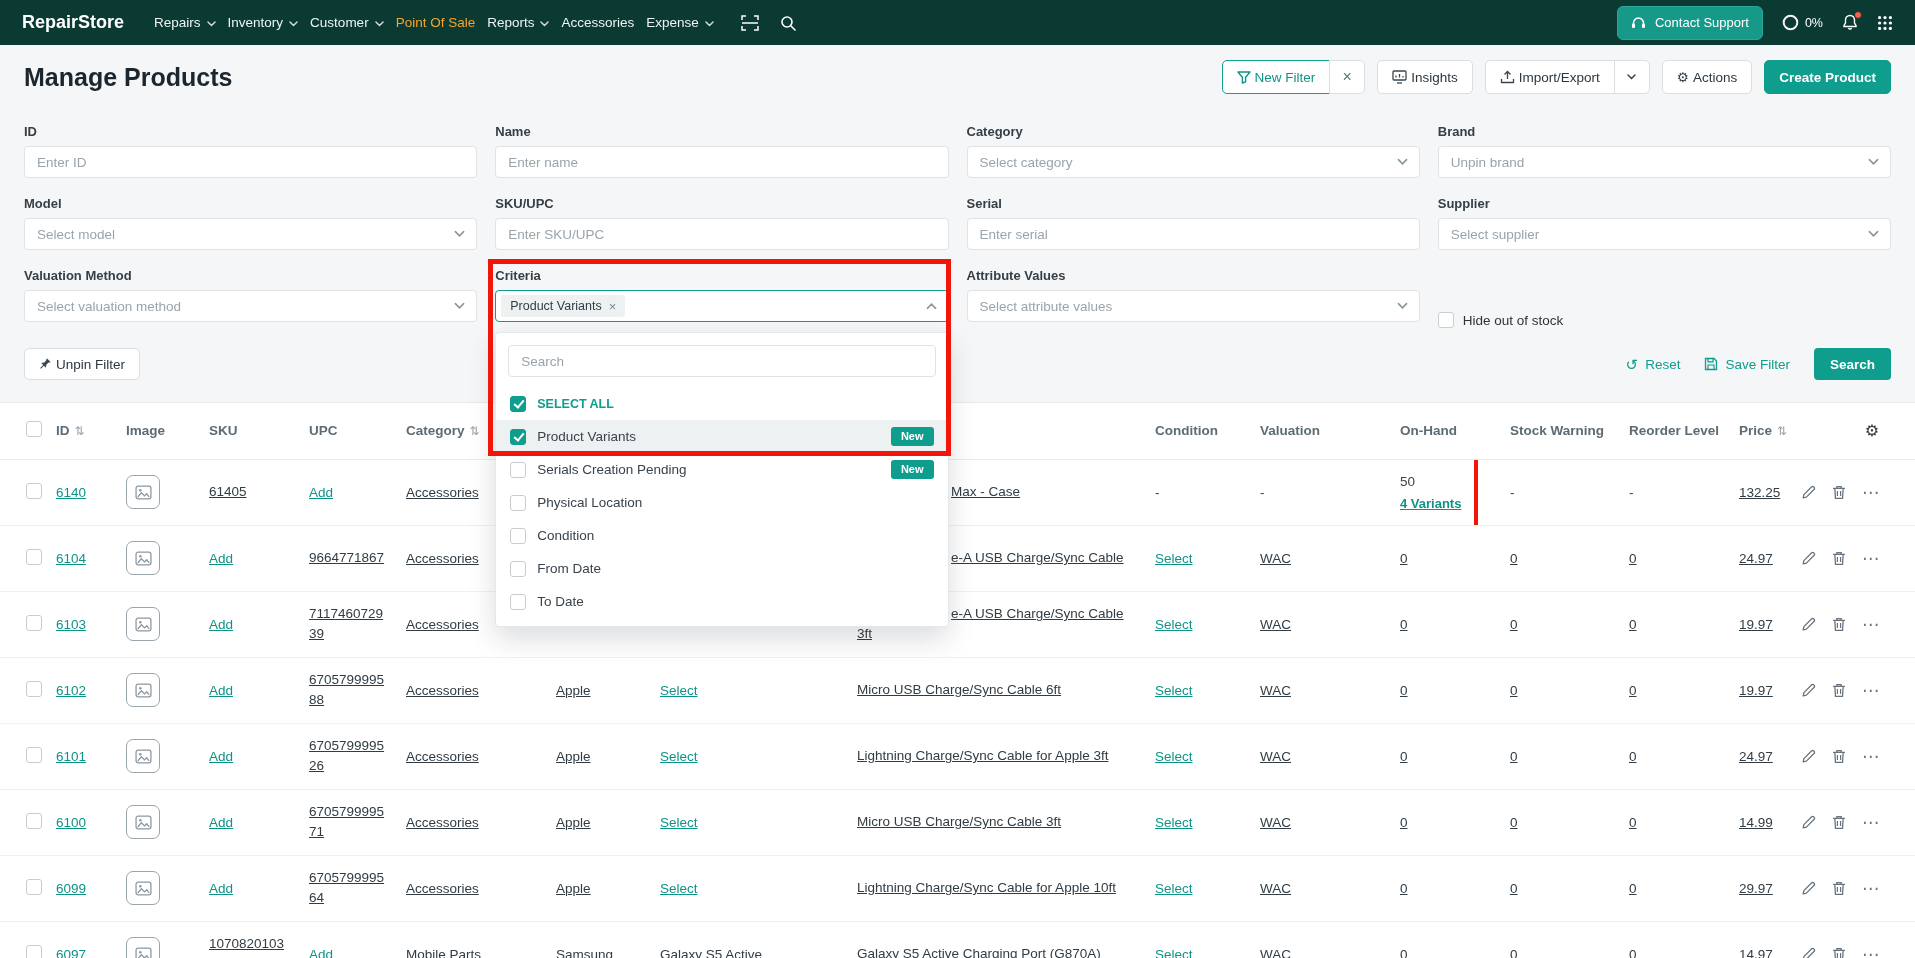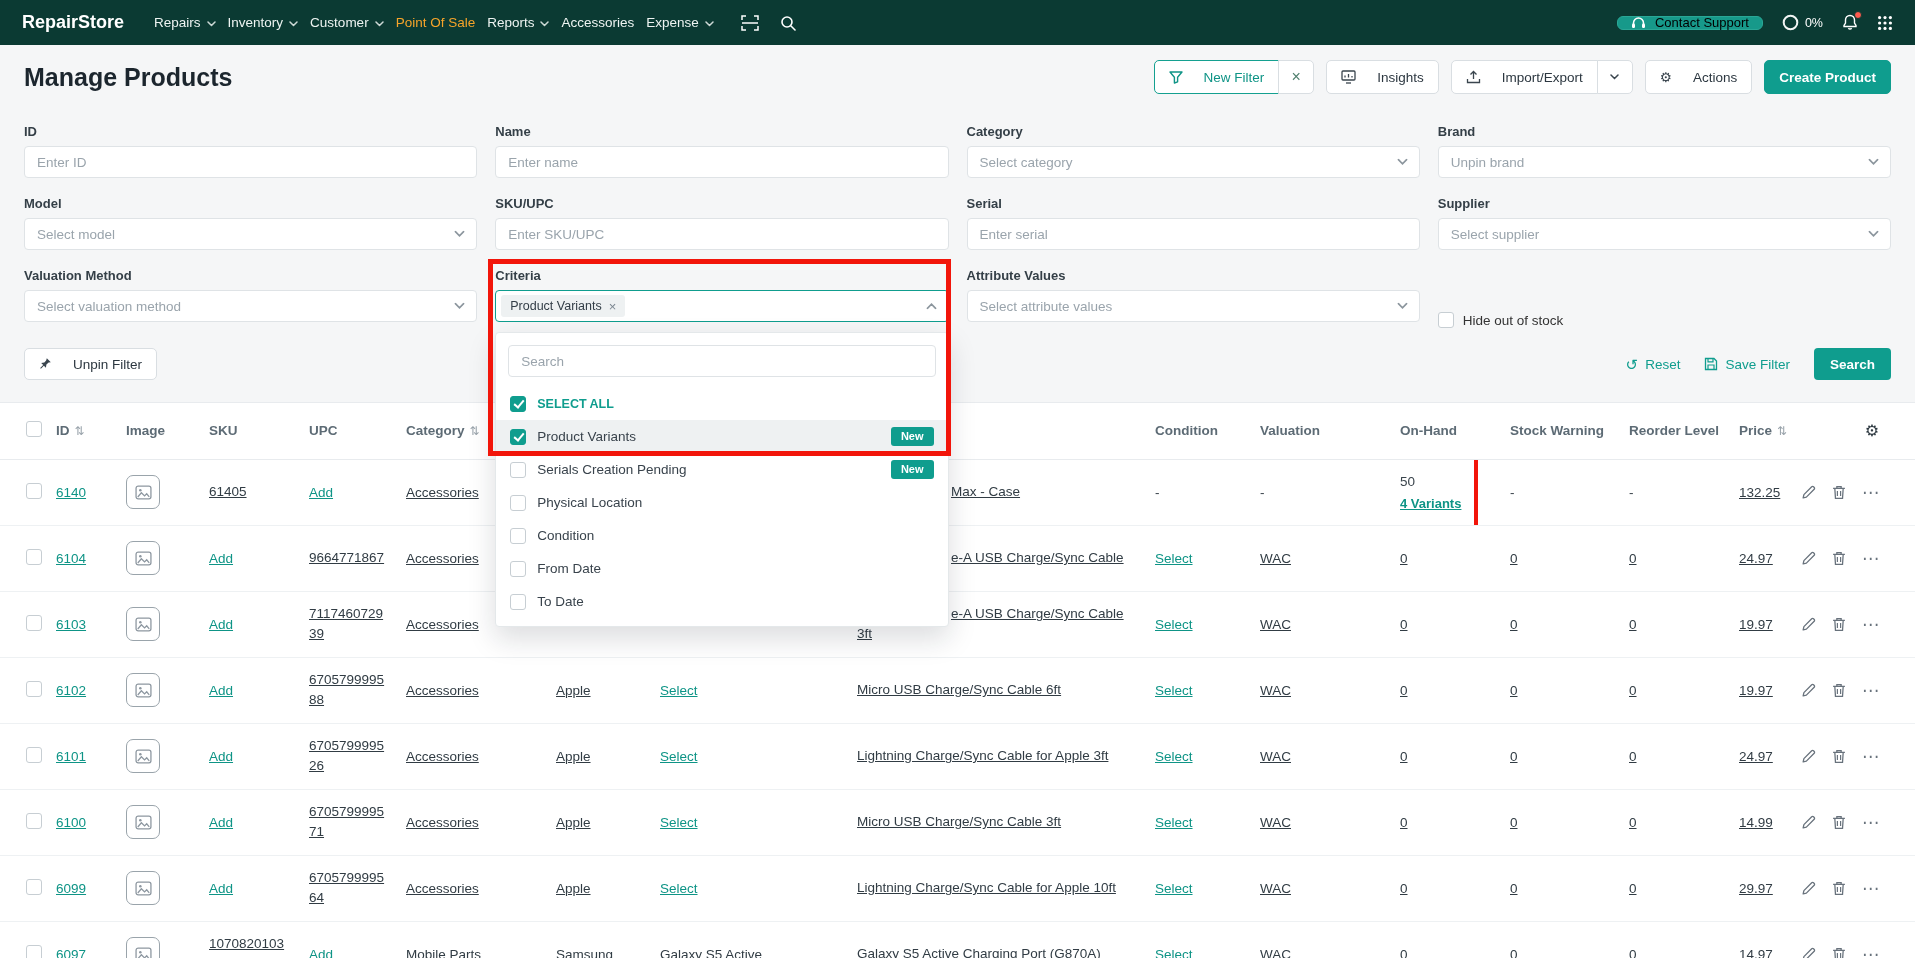--- a/index.html
+++ b/index.html
@@ -10,30 +10,30 @@
   
   .navbar{height:45px;background:#0b3a33;display:flex;align-items:center;padding:0 22px;color:#fff}
   .brand{font-size:18px;font-weight:700;margin-right:30px;white-space:nowrap}
   #nav-items{display:flex;align-items:center;gap:12px}
   .nav-item{display:flex;align-items:center;gap:6px;font-size:13.5px;color:#eef4f2;cursor:pointer;white-space:nowrap}
   .nav-item.active{color:#f6a42a}
   .nav-item .caret{display:flex;opacity:.85;margin-top:2px}
   .nav-tools{display:flex;align-items:center;gap:21px;margin-left:27px}
   .ticon{display:flex;cursor:pointer}
   .nav-right{margin-left:auto;display:flex;align-items:center;gap:19px}
-  .support-btn{display:flex;align-items:center;gap:9px;background:#17998a;border:1px solid #2aa796;border-radius:6px;height:14px;padding:0 13px;font-size:13px;color:#000000;cursor:pointer;font-family:inherit}
+  .support-btn{display:flex;align-items:center;gap:9px;background:#17998a;border:1px solid #2aa796;border-radius:6px;height:34px;padding:0 13px;font-size:13px;color:#ffffff;cursor:pointer;font-family:inherit}
   .progress{display:flex;align-items:center;gap:6px;font-size:12.5px;cursor:pointer}
   .bell-wrap{position:relative;display:flex;cursor:pointer}
   .bell-dot{position:absolute;top:-3px;right:-4px;width:8px;height:8px;background:#ff5a4e;border-radius:50%;border:1.5px solid #0b3a33}
 
   
   .page-header{display:flex;align-items:center;justify-content:space-between;padding:15px 24px 14px}
   .page-title{font-size:25px;font-weight:700;color:#1c262e}
   .hdr-actions{display:flex;align-items:center;gap:12px}
-  .btn{display:inline-flex;align-items:center;gap:21px;height:34px;padding:0 14px;background:#fff;border:1px solid #d9dee2;border-radius:5px;font-size:13.5px;color:#2c3740;cursor:pointer;font-family:inherit;white-space:nowrap}
+  .btn{display:inline-flex;align-items:center;gap:4px;height:34px;padding:0 14px;background:#fff;border:1px solid #d9dee2;border-radius:5px;font-size:13.5px;color:#2c3740;cursor:pointer;font-family:inherit;white-space:nowrap}
   .bicon{display:flex;color:#3a454e}
   .btn-teal-outline{border-color:#14a090;color:#0f9486}
   .btn-teal-outline .bicon{color:#0f9486}
   .btn-x{width:36px;justify-content:center;padding:0;color:#51806f;font-size:16px}
   .joined{display:flex}
   .joined .btn:first-child{border-radius:5px 0 0 5px}
   .joined .btn:last-child{border-radius:0 5px 5px 0;margin-left:-1px}
   .btn-caret{width:36px;justify-content:center;padding:0}
   .btn-primary{background:#0f9d8e;border-color:#0f9d8e;color:#fff;font-weight:700}
 

